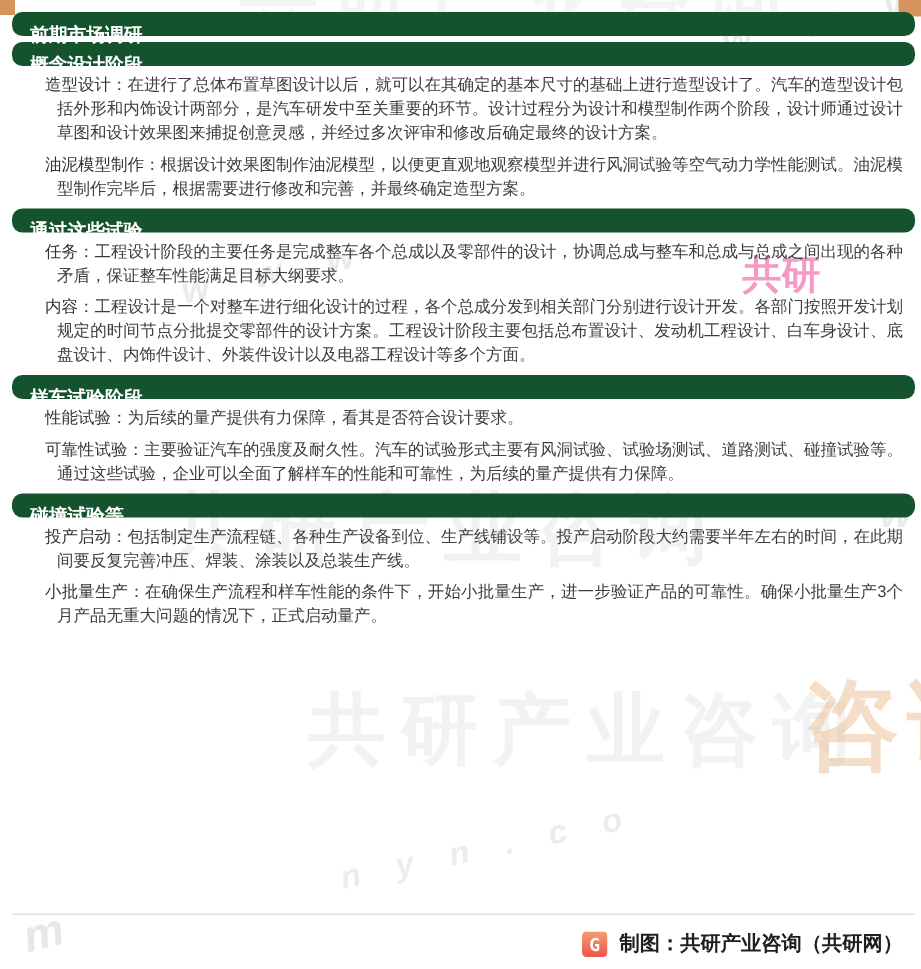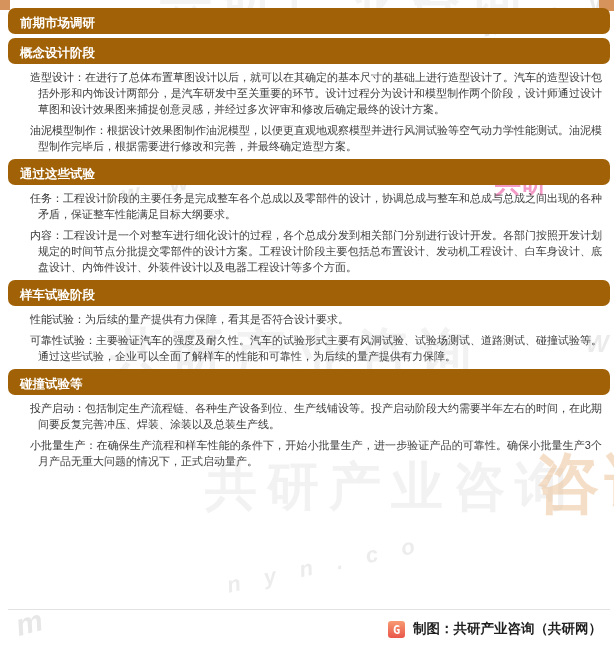--- a/index.html
+++ b/index.html
@@ -25,22 +25,22 @@
   .wm-url-d { top:606px; left:16px; font-size:30px; color:#d8d8d8; opacity:.6; font-style:italic; transform:rotate(-14deg); }
   .wm-url-e { top:330px; left:586px; font-size:24px; color:#d8d8d8; opacity:.5; font-style:italic; }
   .corner-frag { position:absolute; background:#d6935b; }
   .corner-frag.tl { top:0; left:0; width:10px; height:10px; }
   .corner-frag.tr { top:0; right:0; width:15px; height:11px; border-bottom-left-radius:4px; }
 
   
   .content { position:relative; z-index:1; padding:8px 4px 0 8px; }
   .section { margin-bottom:4px; }
   .sec-header {
-    height:26px; line-height:30px;
-    background:#a16207; color:#ffffff;
+    height:16px; line-height:30px;
+    background:#14532d; color:#ffffff;
     font-size:12.5px; font-weight:bold;
     border-radius:7px; padding:0 12px;
     margin-bottom:3px;
   }
   .sec-body { padding:2px 8px 0 22px; }
   .item {
     font-size:11px; line-height:16px; color:#3d3d3d;
     padding-left:8px; text-indent:-8px;
     margin-bottom:5px;
     text-align:justify;

